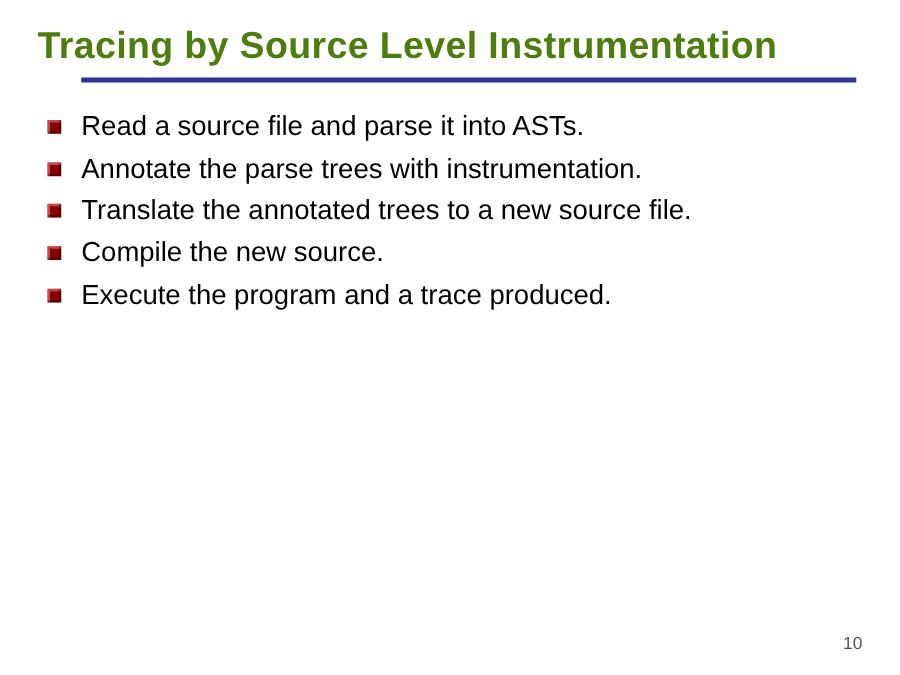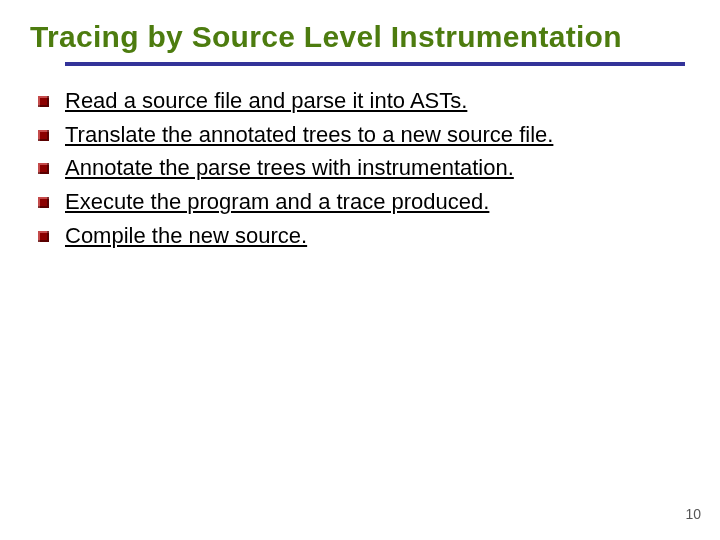--- a/index.html
+++ b/index.html
@@ -36,67 +36,66 @@
       list-style: none;
       padding-left: 8px;
     }
     .bullet-item {
       display: flex;
       align-items: flex-start;
       margin-bottom: 4px;
       font-size: 22px;
       color: #000000;
       line-height: 1.35;
-      text-decoration: underline;
     }
     .bullet-icon {
       width: 11px;
       height: 11px;
       background: #8B0000;
       margin-right: 16px;
       margin-top: 10px;
       flex-shrink: 0;
       box-shadow: inset -2px -2px 0 rgba(0,0,0,0.35), inset 2px 2px 0 rgba(255,150,150,0.5);
     }
     .bullet-text {
       flex: 1;
     }
     .page-number {
       position: absolute;
       bottom: 18px;
-      right: 19px;
+      right: 30px;
       font-size: 14px;
       color: #555555;
       font-family: Arial, sans-serif;
       margin-top: 38px;
     }
   </style>
 </head>
 <body>
 
 <div class="slide">
   <h1 class="title">Tracing by Source Level Instrumentation</h1>
   <div class="divider"></div>
   <ul class="bullets">
     <li class="bullet-item">
       <span class="bullet-icon"></span>
       <span class="bullet-text">Read a source file and parse it into ASTs.</span>
     </li>
     <li class="bullet-item">
       <span class="bullet-icon"></span>
+      <span class="bullet-text">Annotate the parse trees with instrumentation.</span>
+    </li>
+    <li class="bullet-item">
+      <span class="bullet-icon"></span>
       <span class="bullet-text">Translate the annotated trees to a new source file.</span>
     </li>
     <li class="bullet-item">
       <span class="bullet-icon"></span>
-      <span class="bullet-text">Annotate the parse trees with instrumentation.</span>
+      <span class="bullet-text">Compile the new source.</span>
     </li>
     <li class="bullet-item">
       <span class="bullet-icon"></span>
       <span class="bullet-text">Execute the program and a trace produced.</span>
-    </li>
-    <li class="bullet-item">
-      <span class="bullet-icon"></span>
-      <span class="bullet-text">Compile the new source.</span>
     </li>
   </ul>
 </div>
 
 <div class="page-number">10</div>
 
 </body></html>

